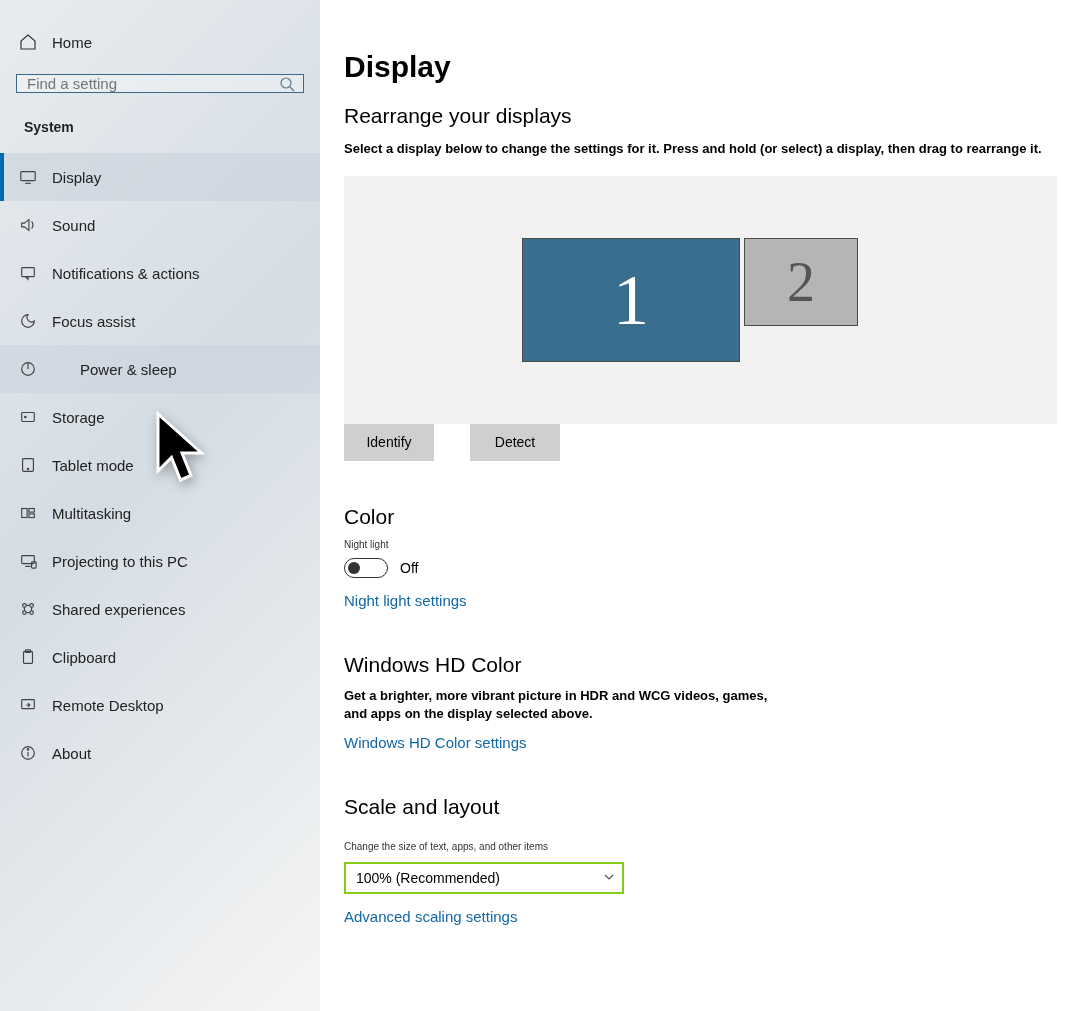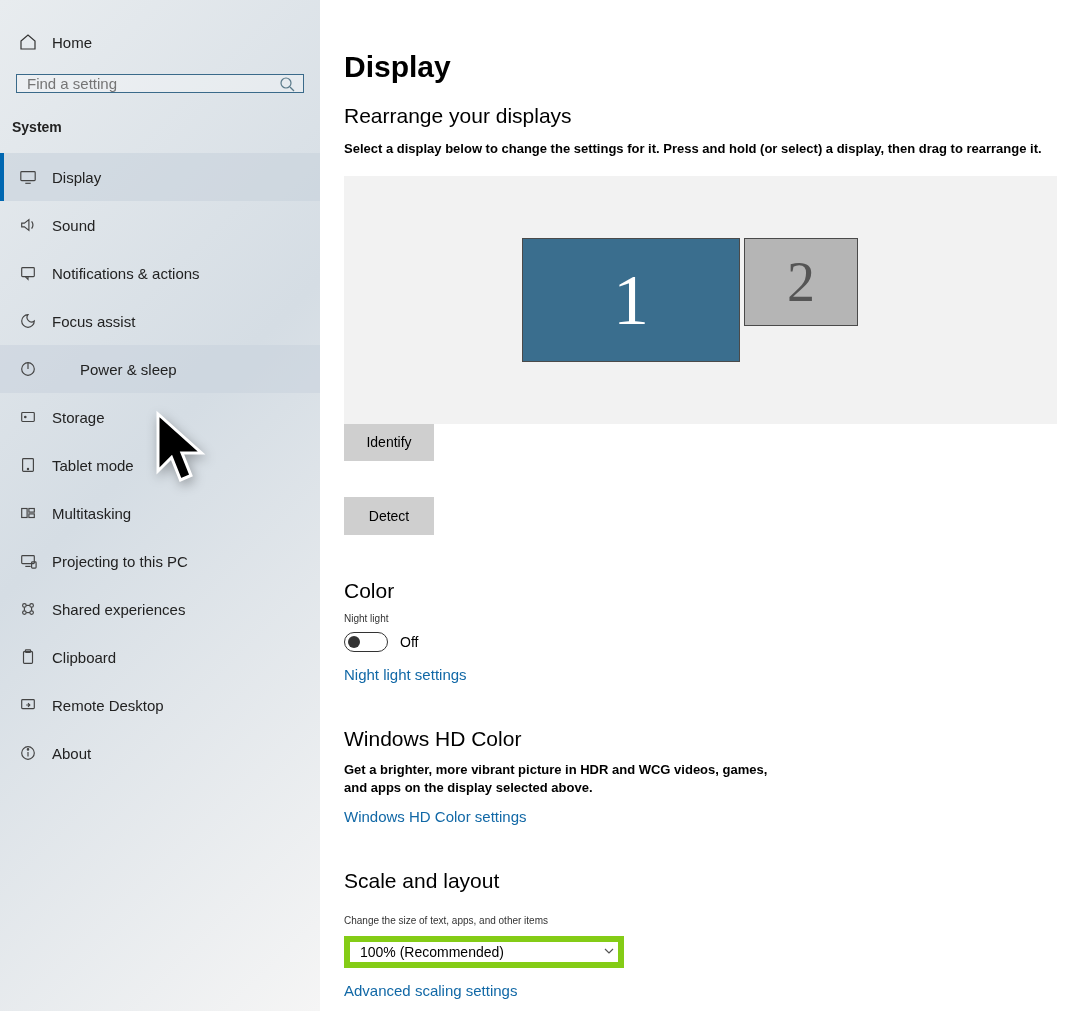--- a/index.html
+++ b/index.html
@@ -9,47 +9,47 @@
 .back-btn { width: 20px; height: 20px; display: flex; align-items: center; justify-content: center; cursor: pointer; }
 .back-btn svg { width: 16px; height: 16px; }
 .app-title { font-size: 12px; margin-left: 22px; color: #222; }
 .home-row { display: flex; align-items: center; height: 48px; padding-left: 18px; cursor: pointer; }
 .home-row .icon { width: 20px; height: 20px; display: flex; align-items: center; justify-content: center; }
 .home-row .label { margin-left: 14px; font-size: 15px; color: #222; }
 .search-wrap { padding: 8px 16px 16px; }
 .search-box { position: relative; border: 1px solid #3a6a8a; height: 19px; display: flex; align-items: center; background: rgba(255,255,255,0.3); }
 .search-input { border: none; background: transparent; outline: none; width: 100%; height: 100%; padding: 0 30px 0 10px; font-size: 15px; color: #777; }
 .search-icon { position: absolute; right: 8px; width: 16px; height: 16px; }
-.cat-label { font-size: 14px; font-weight: 600; color: #222; padding: 10px 12px 18px; }
+.cat-label { font-size: 14px; font-weight: 600; color: #222; padding: 10px 24px 18px; }
 .nav-list { display: flex; flex-direction: column; }
 .nav-item { display: flex; align-items: center; height: 48px; padding-left: 18px; cursor: pointer; position: relative; }
 .nav-item.active { background: rgba(200,210,220,0.6); }
 .nav-item.active::before { content: ''; position: absolute; left: 0; top: 0; bottom: 0; width: 4px; background: #0067b1; }
 .nav-item.hover { background: rgba(200,210,220,0.55); gap: 28px; }
 .nav-item .icon { width: 20px; height: 20px; display: flex; align-items: center; justify-content: center; flex-shrink: 0; }
 .nav-item .icon svg { width: 18px; height: 18px; stroke: #444; fill: none; stroke-width: 1.3; }
 .nav-item .label { margin-left: 14px; font-size: 15px; color: #222; }
 .main { flex: 1; height: 100%; overflow: hidden; padding: 22px 24px 0; }
 .page-title { font-size: 30px; font-weight: 600; margin: 28px 0 20px; }
 .section-h { font-size: 21px; font-weight: 500; margin: 14px 0 10px; }
 .subtext { font-size: 13px; color: #000000; margin: 12px 0 18px; line-height: 1.4; font-weight: bold; }
 .display-arrange { background: #f2f2f2; height: 248px; position: relative; }
 .mon { position: absolute; border: 1px solid #4a4a4a; display: flex; align-items: center; justify-content: center; font-size: 56px; font-family: "Segoe UI Light","Segoe UI"; font-weight: 300; cursor: pointer; }
 .mon.primary { background: #3a6e8e; color: #fff; font-size: 72px; top: 62px; left: 178px; width: 218px; height: 124px; z-index: 1; }
 .mon.secondary { background: #b5b5b5; color: #555; top: 62px; left: 400px; width: 114px; height: 88px; }
-.btn-row { display: flex; justify-content: space-between; gap: 36px; margin-top: -1px; flex-direction: column; }
+.btn-row { display: flex; justify-content: flex-start; gap: 36px; margin-top: -1px; }
 .btn { width: 90px; height: 38px; background: #cfcfcf; border: none; font-size: 14px; cursor: pointer; }
 .field-label { font-size: 10px; color: #333; margin-top: 8px; }
 .toggle-row { display: flex; align-items: center; margin: 8px 0 10px; }
 .toggle { width: 44px; height: 20px; border: 1px solid #333; border-radius: 10px; position: relative; cursor: pointer; }
 .toggle::after { content: ''; position: absolute; left: 3px; top: 3px; width: 12px; height: 12px; background: #333; border-radius: 50%; }
 .toggle-label { margin-left: 12px; font-size: 14px; }
 .link { color: #1168a6; font-size: 15px; cursor: pointer; margin: 4px 0 20px; display: inline-block; }
 .select-box { position: relative; display: inline-block; }
-.select { width: 280px; height: 32px; border: 6px solid #84cc16; background: #fff; font-size: 14px; padding: 0 10px; text-align: left; cursor: pointer; }
+.select { width: 280px; height: 32px; border: 2px solid #84cc16; background: #fff; font-size: 14px; padding: 0 10px; text-align: left; cursor: pointer; }
 .chevron { position: absolute; right: 10px; top: 10px; width: 10px; height: 10px; }
 .cursor-overlay { position: absolute; left: 152px; top: 410px; width: 60px; height: 80px; pointer-events: none; z-index: 10; filter: drop-shadow(2px 4px 6px rgba(0,0,0,0.3)); }
 </style>
 </head>
 <body>
 
 <div class="sidebar">
   <div style="height:18px"></div>
   <div class="home-row">
     <span class="icon">

